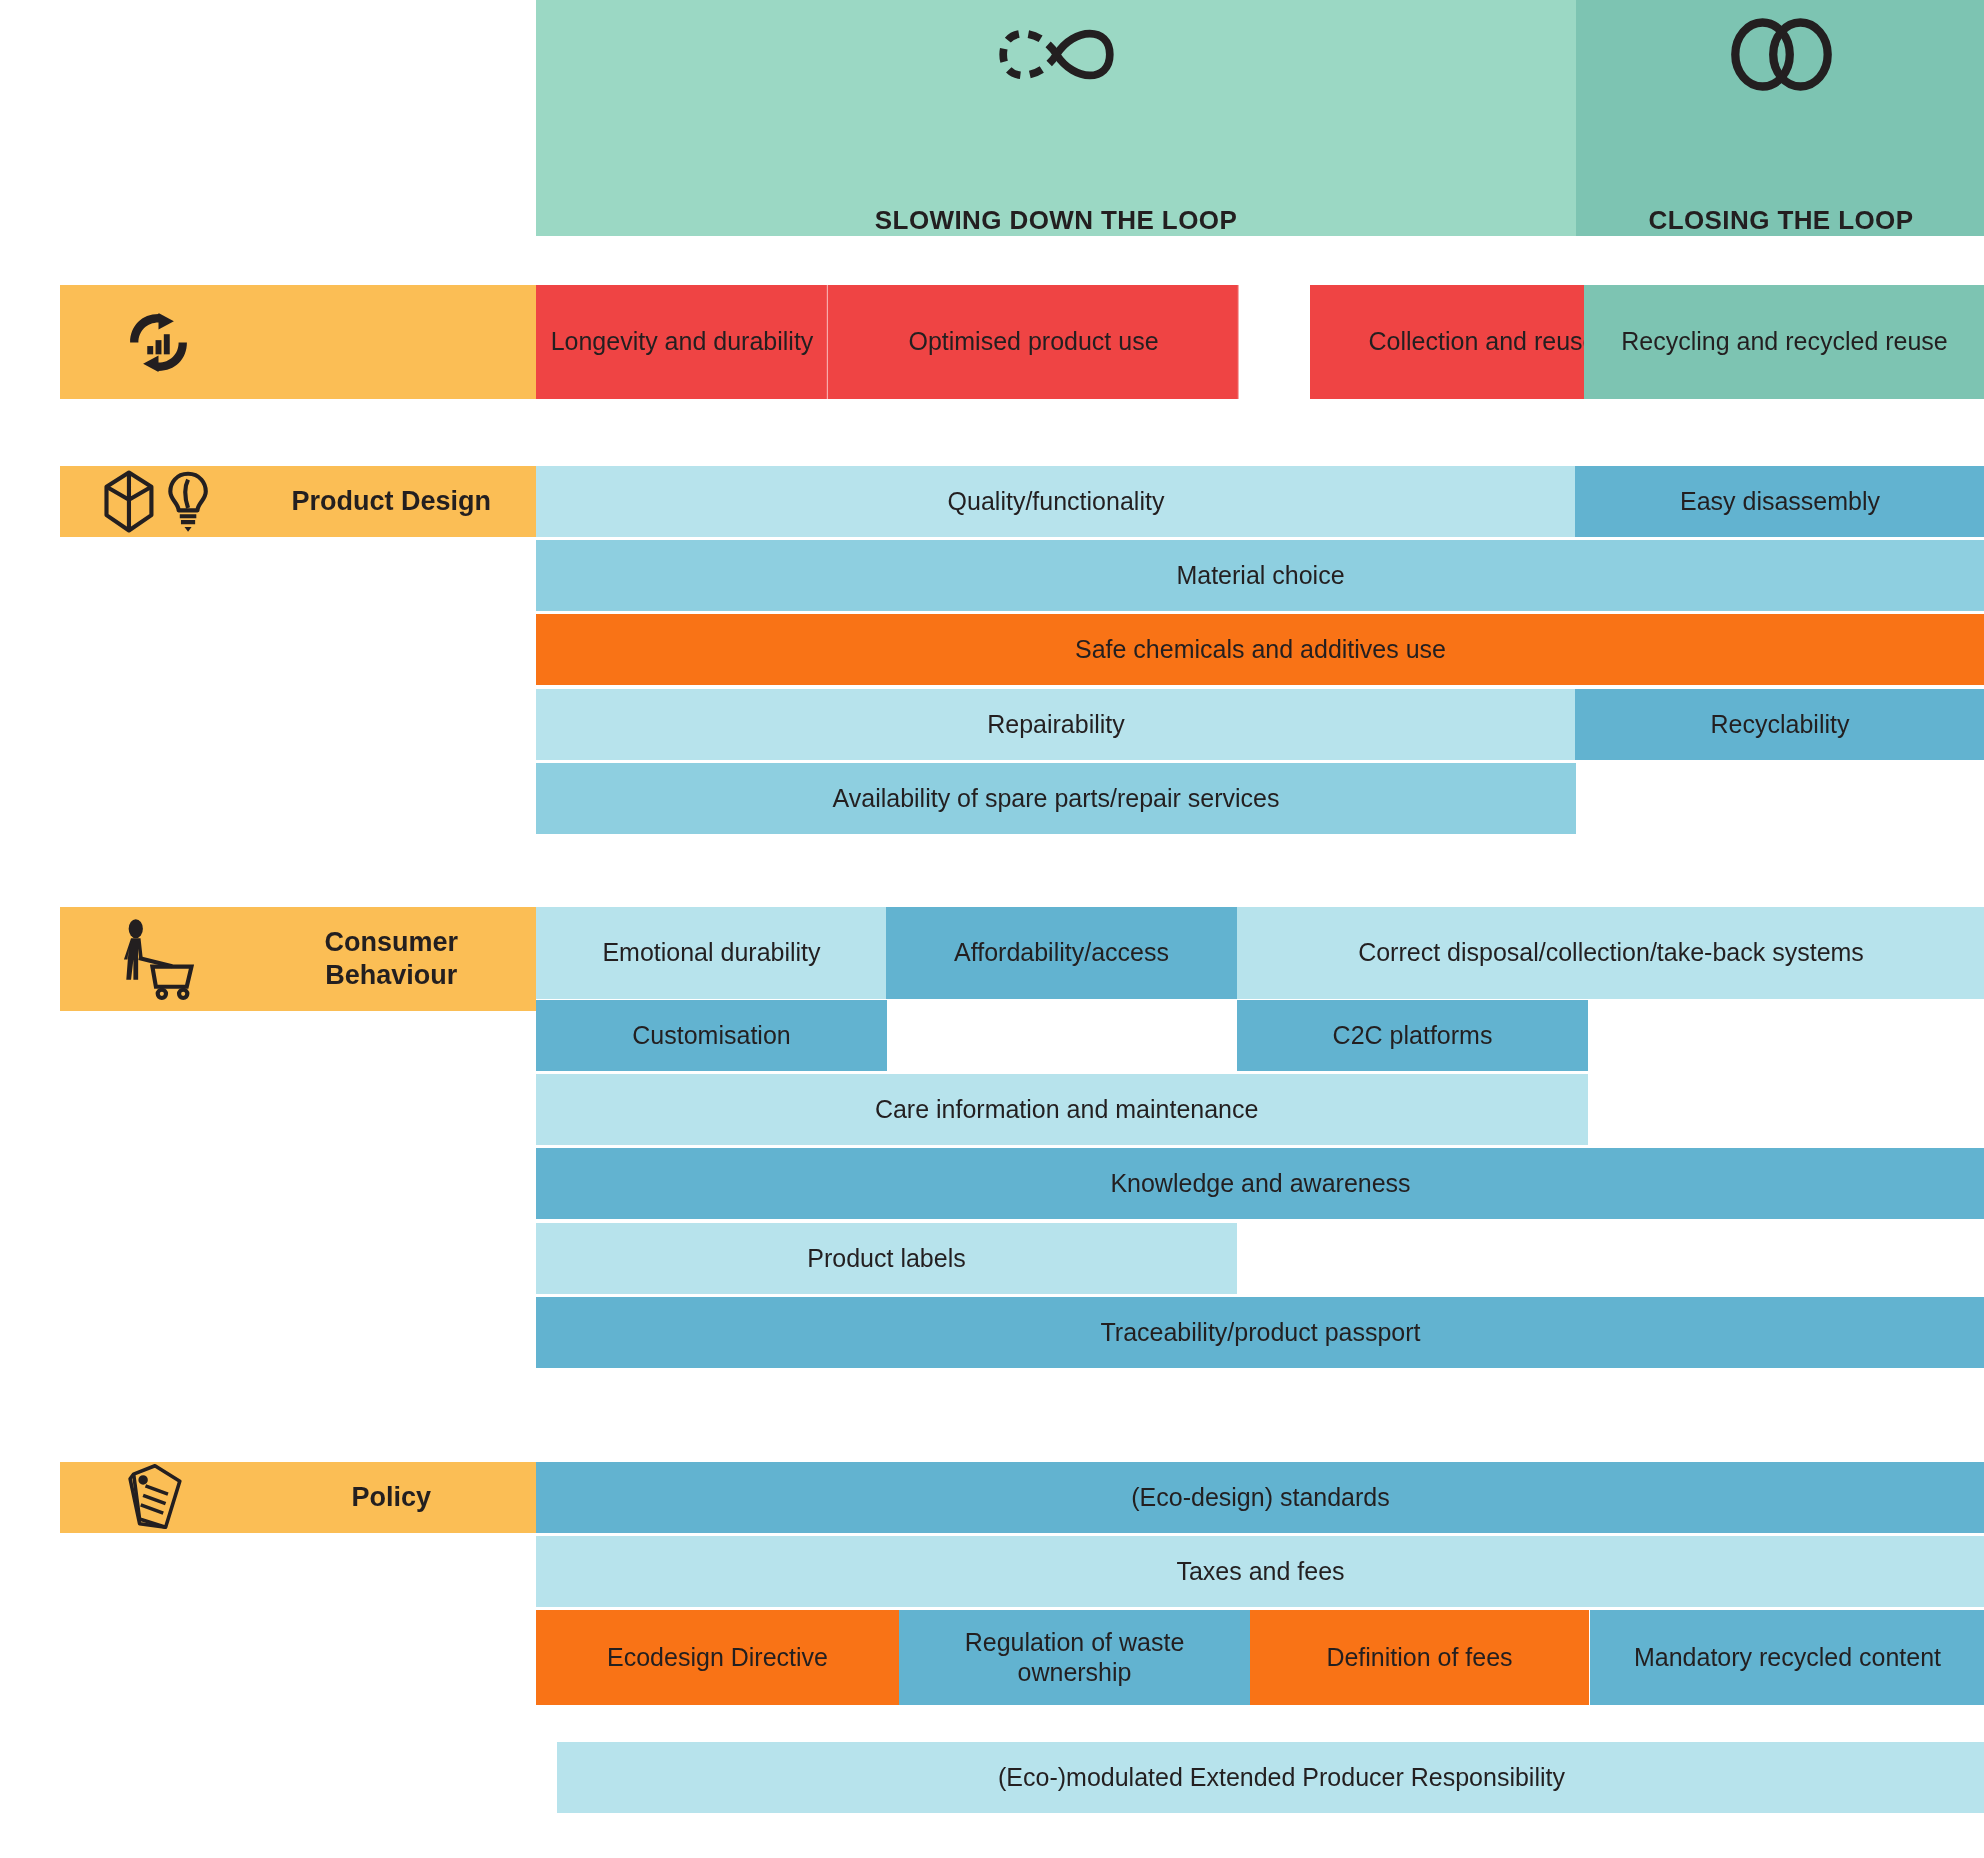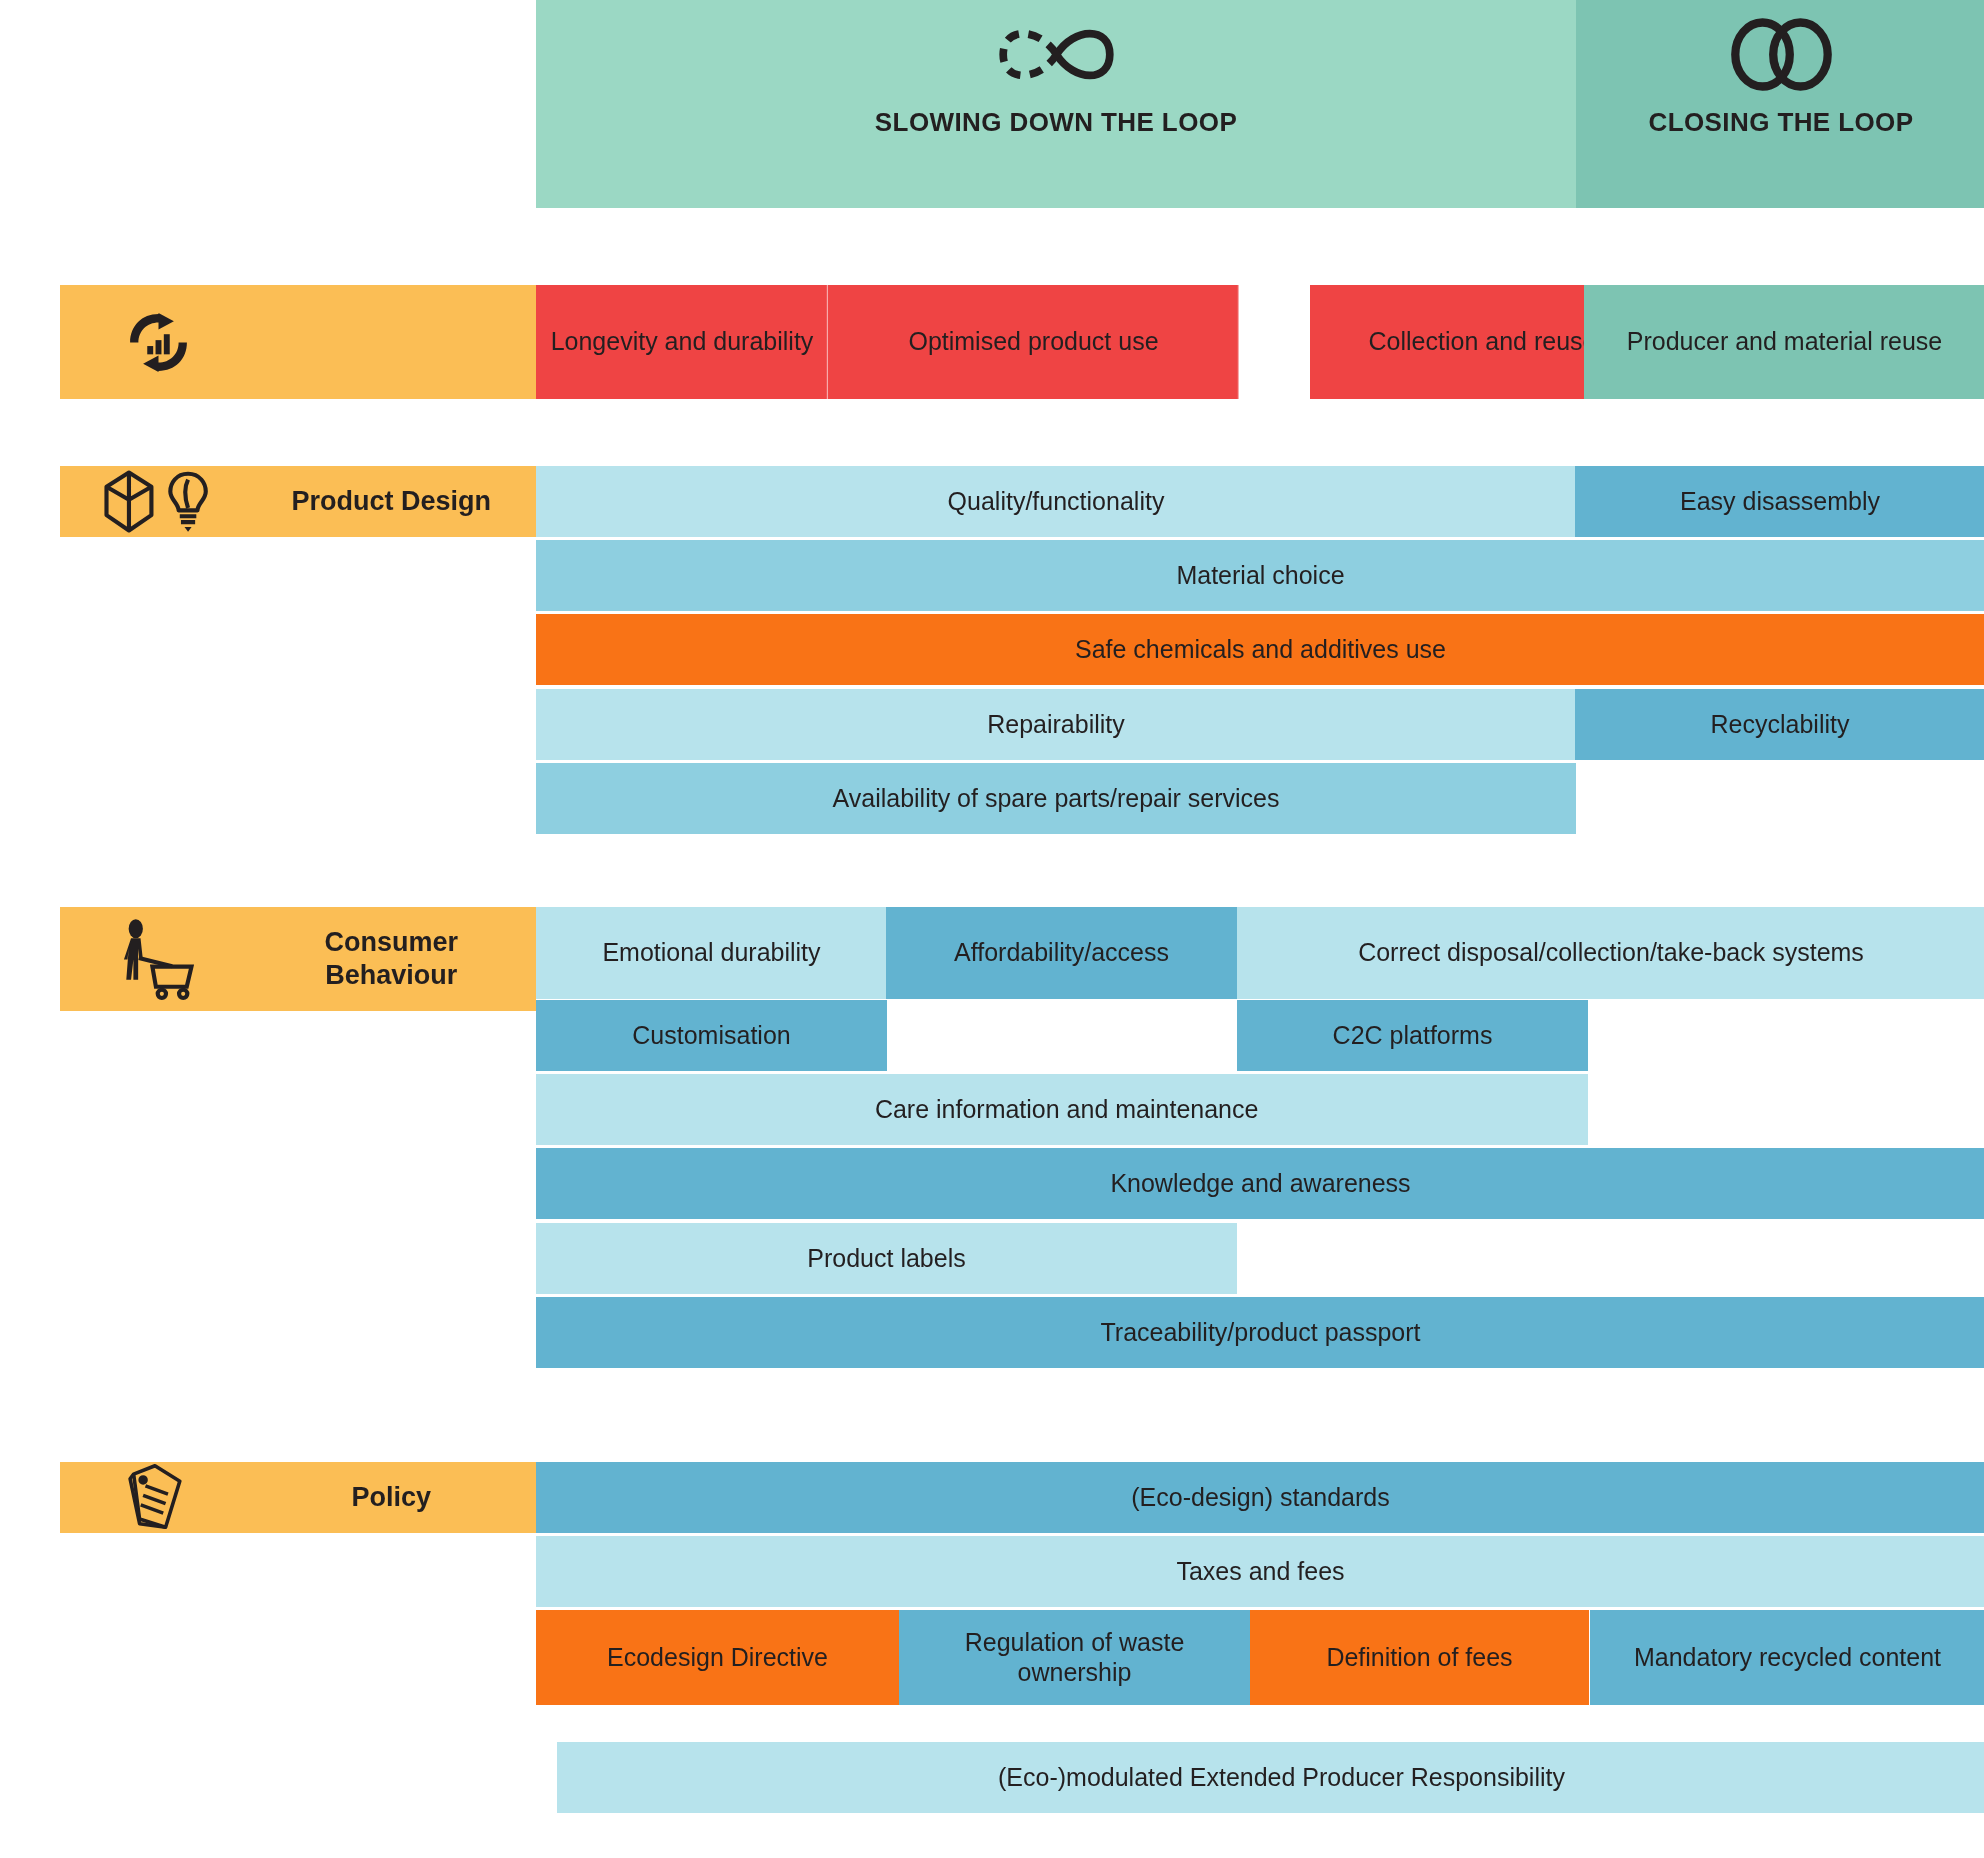--- a/index.html
+++ b/index.html
@@ -24,23 +24,23 @@
     align-items: center;
     justify-content: center;
     text-align: center;
     line-height: 1.18;
     padding: 2.4px 10.7px;
   }
 
   
   #header-band { position: absolute; left: 536px; top: 0; width: 1449px; height: 208px; }
   .hdr {
-    position: absolute; top: 0; height: 208px;
+    position: absolute; top: 0; height: 236px;
     display: flex; flex-direction: column;
-    align-items: center; justify-content: flex-start;
+    align-items: center; justify-content: space-between;
     box-sizing: border-box;
   }
   #hdr-slowing { left: 0; width: 1040px; background: #9bd8c4; }
   #hdr-closing { left: 1040px; width: 410px; background: #7dc4b2; }
   .hdr-icon { margin-top: 3.6px; height: 101px; display:flex; align-items:center; justify-content:center; }
   .hdr-label {
     font-size: 26px; font-weight: bold; letter-spacing: 0.4px;
     color: #231f20; text-align: center; margin-top: 2.4px;
   }
 
@@ -114,21 +114,21 @@
         <rect x="55" y="56" width="10" height="24"></rect>
         <rect x="69" y="46" width="10" height="34"></rect>
       </g>
     </svg>
   </div>
 </div>
 
 <div class="cell g-light sep-r txt-42" style="left:536px;top:285px;width:292px;height:114px;">Longevity and durability</div>
 <div class="cell g-light sep-r txt-42" style="left:828px;top:285px;width:411px;height:114px;text-align:center;">Optimised product use</div>
 <div class="cell g-light txt-42" style="left:1310px;top:285px;width:345px;height:114px;">Collection and reuse</div>
-<div class="cell g-dark txt-42" style="left:1584px;top:285px;width:401px;height:114px;">Producer and material reuse</div>
+<div class="cell g-dark txt-42" style="left:1584px;top:285px;width:401px;height:114px;">Recycling and recycled reuse</div>
 
 <div class="cat-label" style="top:466px;height:71px;">
   <div class="cat-icon">
     <svg width="119" height="65" viewBox="0 0 200 110">
       <g fill="none" stroke="#231f20" stroke-width="7" stroke-linejoin="round">
         <path d="M50 6 L 88 30 L 88 78 L 50 104 L 12 78 L 12 30 Z"></path>
         <path d="M50 6 L 50 52 M 50 52 L 12 30 M 50 52 L 88 30 M 50 52 L 50 104"></path>
         <path d="M150 8 C 130 8, 120 24, 120 38 C 120 52, 134 58, 134 70 l 32 0 C 166 58, 180 52, 180 38 C 180 24, 170 8, 150 8 Z"></path>
         <path d="M136 80 l 28 0 M 138 90 l 24 0"></path>
         <path d="M144 98 l 12 0 L 150 106 Z" fill="#231f20" stroke="none"></path>

